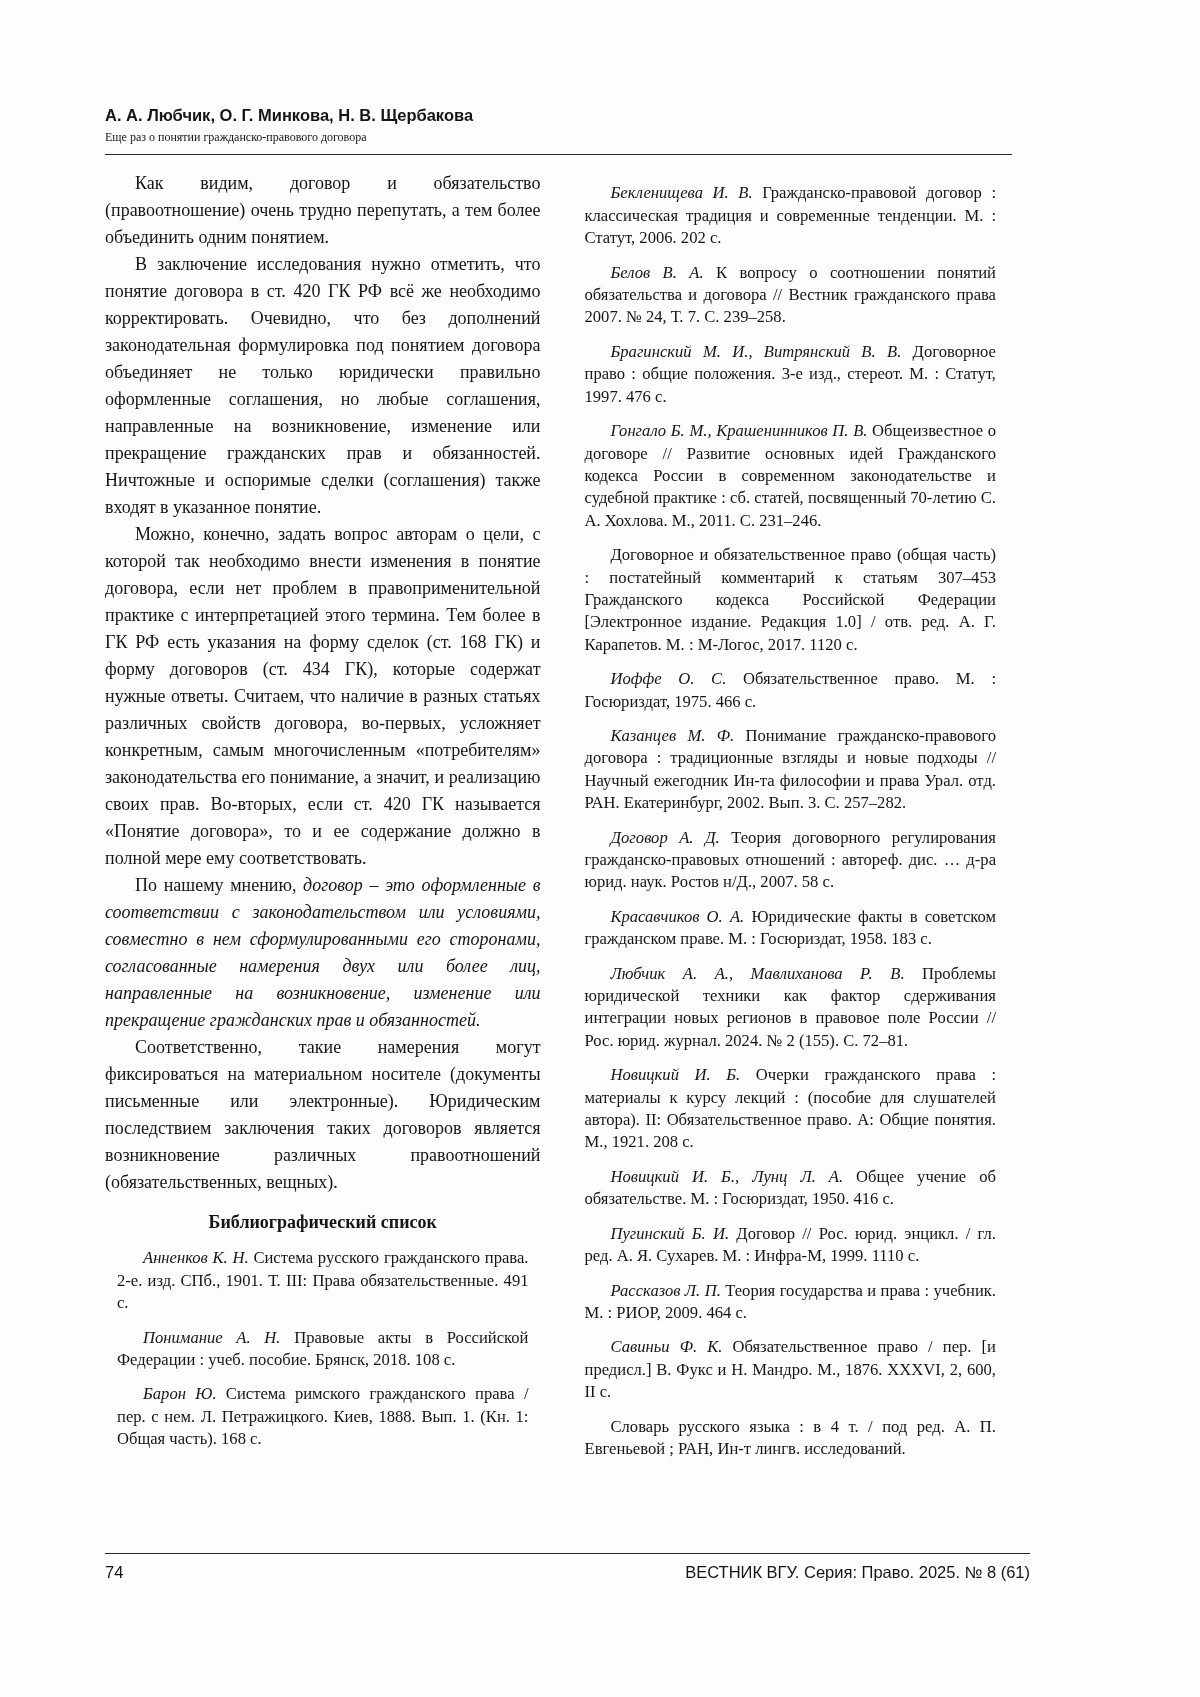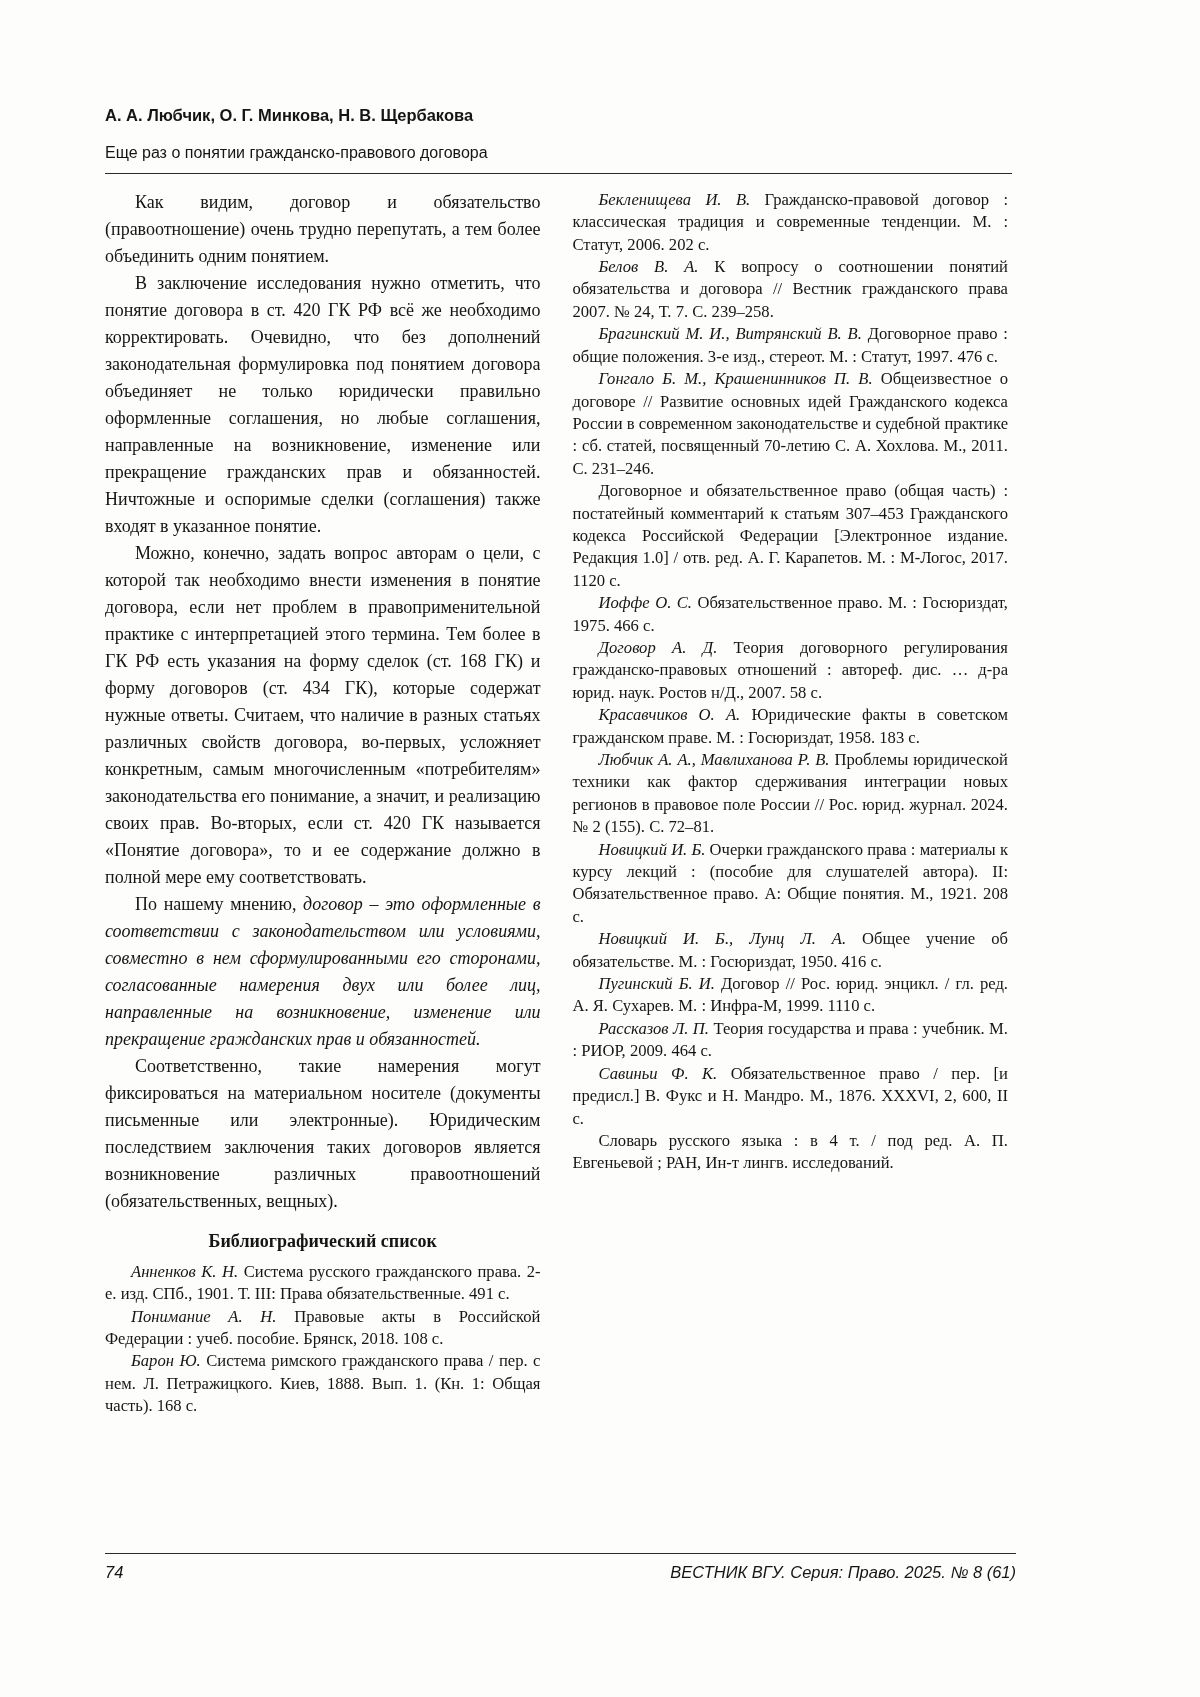--- a/index.html
+++ b/index.html
@@ -17,25 +17,25 @@
     height: 1697px;
     padding: 104px 188px 8px 105px;
   }
   .running-head .authors {
     font-family: "Liberation Sans", "DejaVu Sans", sans-serif;
     font-weight: 700;
     font-size: 16.5px;
     line-height: 1.35;
   }
   .running-head .article-title {
-    font-family: Liberation Sans, sans-serif;
+    font-family: Liberation Serif, serif;
     font-weight: 400;
-    font-size: 16px;
+    font-size: 12px;
     line-height: 1.35;
-    margin-top: 16px;
+    margin-top: 3px;
   }
   .head-rule {
     border: none;
     border-top: 1.6px solid #2a2a2a;
     margin: 9px 0 0 0;
   }
   .columns {
     display: flex;
     gap: 32px;
     margin-top: 15px;
@@ -52,34 +52,33 @@
   }
   .para em, .bib-entry em { font-style: italic; }
   .bib-heading {
     font-size: 18px;
     line-height: 26px;
     font-weight: 700;
     text-align: center;
     margin: 13px 0 7px 0;
   }
   .bib-entry {
-    margin: 0;
+    margin: 12px;
     font-size: 16.6px;
     line-height: 22.4px;
     text-align: justify;
     text-indent: 26px;
     hyphens: auto;
     -webkit-hyphens: auto;
   }
   .page-footer {
     position: absolute;
     left: 105px;
-    right: 184px;
+    right: 170px;
     top: 1553px;
-    font-style: italic;
   }
   .footer-rule {
     border: none;
     border-top: 1.6px solid #2a2a2a;
     margin: 0 0 9px 0;
   }
   .footer-row {
     display: flex;
     justify-content: space-between;
     align-items: baseline;
@@ -114,20 +113,21 @@
       <p class="bib-entry"><em>Барон Ю.</em><span> Система римского гражданского права / пер. с нем. Л. Петражицкого. Киев, 1888. Вып. 1. (Кн. 1: Общая часть). 168 с.</span></p>
     </section>
 
     <section class="col">
       <p class="bib-entry"><em>Бекленищева И. В.</em><span> Гражданско-правовой договор : классическая традиция и современные тенденции. М. : Статут, 2006. 202 с.</span></p>
       <p class="bib-entry"><em>Белов В. А.</em><span> К вопросу о соотношении понятий обязательства и договора // Вестник гражданского права 2007. № 24, Т. 7. С. 239–258.</span></p>
       <p class="bib-entry"><em>Брагинский М. И., Витрянский В. В.</em><span> Договорное право : общие положения. 3-е изд., стереот. М. : Статут, 1997. 476 с.</span></p>
       <p class="bib-entry"><em>Гонгало Б. М., Крашенинников П. В.</em><span> Общеизвестное о договоре // Развитие основных идей Гражданского кодекса России в современном законодательстве и судебной практике : сб. статей, посвященный 70-летию С. А. Хохлова. М., 2011. С. 231–246.</span></p>
       <p class="bib-entry"><em></em><span>Договорное и обязательственное право (общая часть) : постатейный комментарий к статьям 307–453 Гражданского кодекса Российской Федерации [Электронное издание. Редакция 1.0] / отв. ред. А. Г. Карапетов. М. : М-Логос, 2017. 1120 с.</span></p>
       <p class="bib-entry"><em>Иоффе О. С.</em><span> Обязательственное право. М. : Госюриздат, 1975. 466 с.</span></p>
+      <p class="bib-entry"><em>Казанцев М. Ф.</em><span> Понимание гражданско-правового договора : традиционные взгляды и новые подходы // Научный ежегодник Ин-та философии и права Урал. отд. РАН. Екатеринбург, 2002. Вып. 3. С. 257–282.</span></p>
       <p class="bib-entry"><em>Договор А. Д.</em><span> Теория договорного регулирования гражданско-правовых отношений : автореф. дис. … д-ра юрид. наук. Ростов н/Д., 2007. 58 с.</span></p>
       <p class="bib-entry"><em>Красавчиков О. А.</em><span> Юридические факты в советском гражданском праве. М. : Госюриздат, 1958. 183 с.</span></p>
       <p class="bib-entry"><em>Любчик А. А., Мавлиханова Р. В.</em><span> Проблемы юридической техники как фактор сдерживания интеграции новых регионов в правовое поле России // Рос. юрид. журнал. 2024. № 2 (155). С. 72–81.</span></p>
       <p class="bib-entry"><em>Новицкий И. Б.</em><span> Очерки гражданского права : материалы к курсу лекций : (пособие для слушателей автора). II: Обязательственное право. А: Общие понятия. М., 1921. 208 с.</span></p>
       <p class="bib-entry"><em>Новицкий И. Б., Лунц Л. А.</em><span> Общее учение об обязательстве. М. : Госюриздат, 1950. 416 с.</span></p>
       <p class="bib-entry"><em>Пугинский Б. И.</em><span> Договор // Рос. юрид. энцикл. / гл. ред. А. Я. Сухарев. М. : Инфра-М, 1999. 1110 с.</span></p>
       <p class="bib-entry"><em>Рассказов Л. П.</em><span> Теория государства и права : учебник. М. : РИОР, 2009. 464 с.</span></p>
       <p class="bib-entry"><em>Савиньи Ф. К.</em><span> Обязательственное право / пер. [и предисл.] В. Фукс и Н. Мандро. М., 1876. XXXVI, 2, 600, II с.</span></p>
       <p class="bib-entry"><em></em><span>Словарь русского языка : в 4 т. / под ред. А. П. Евгеньевой ; РАН, Ин-т лингв. исследований.</span></p>
     </section>

